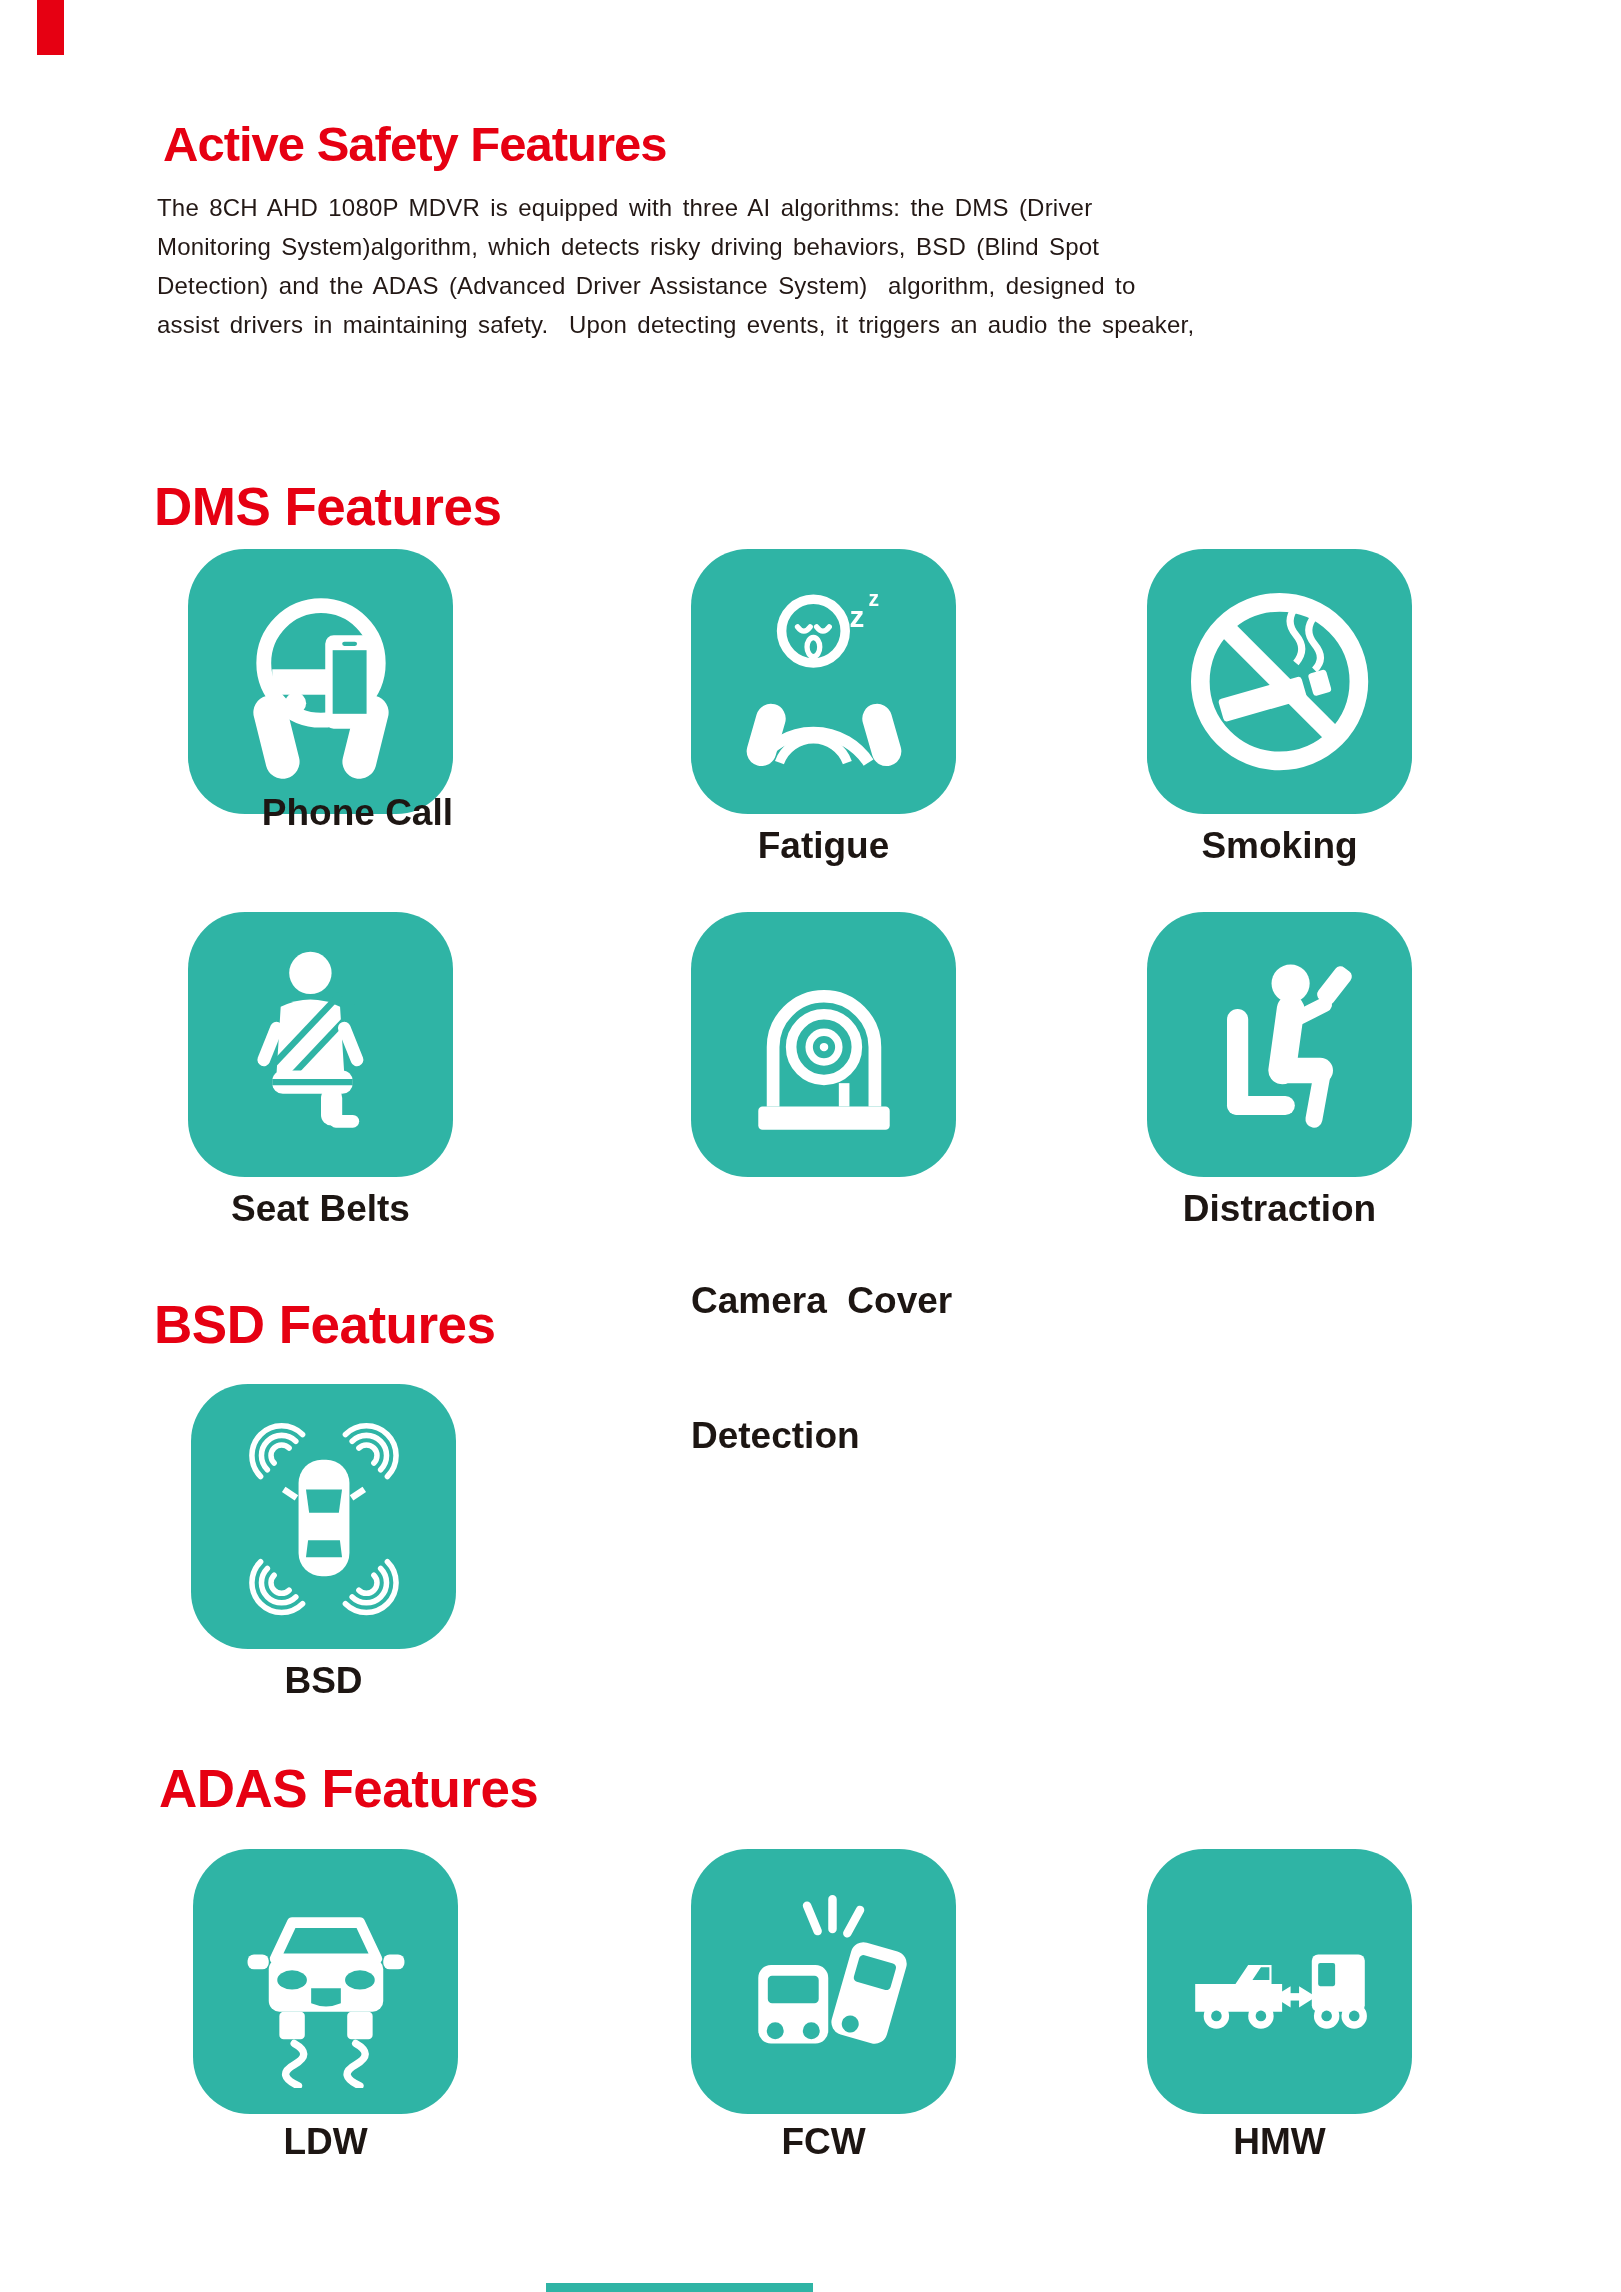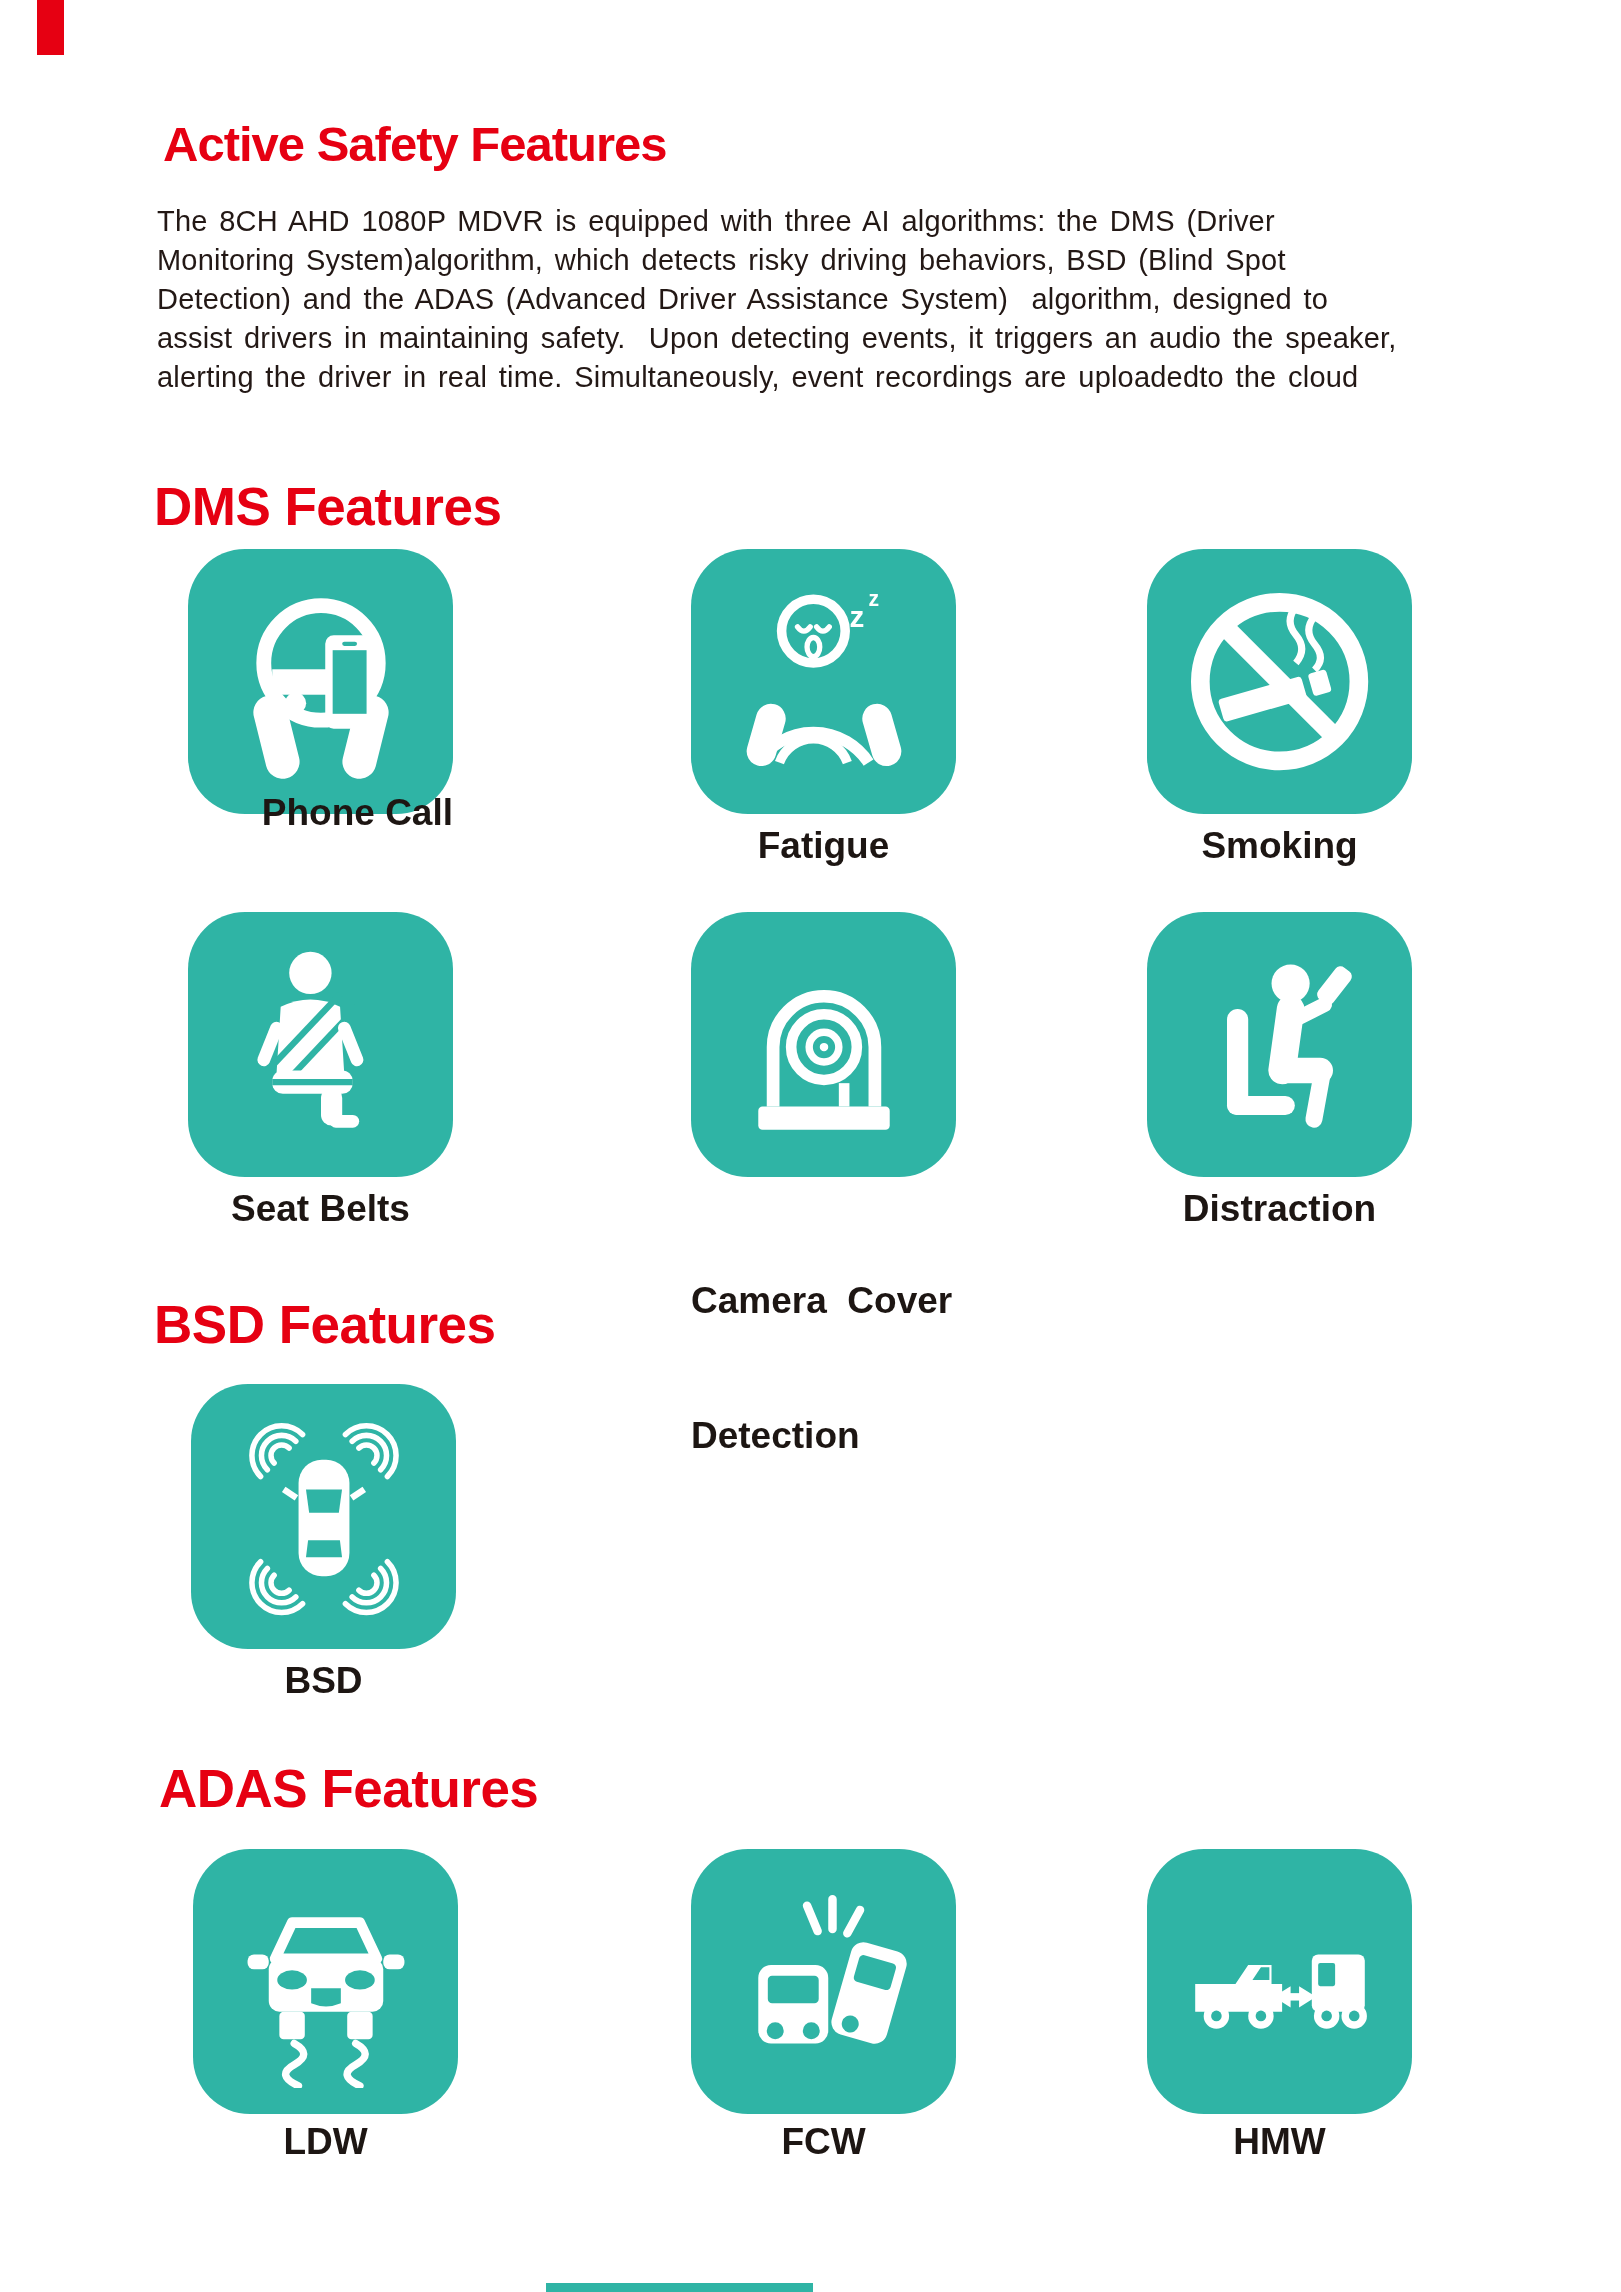--- a/index.html
+++ b/index.html
@@ -12,22 +12,22 @@
     position:relative;width:1472px;height:2293px;background:#fff;
     font-family:"Liberation Sans",sans-serif;overflow:hidden;
   }
   .corner-mark{position:absolute;left:37px;top:0;width:26.5px;height:55px;background:var(--red);}
   .bottom-bar{position:absolute;left:546px;top:2283px;width:267px;height:9.8px;background:var(--teal);}
   .title{
     position:absolute;left:163px;top:116px;font-size:49px;font-weight:bold;
     color:var(--red);letter-spacing:-1px;white-space:pre;
   }
   .intro{
-    position:absolute;left:157px;top:202px;width:1360px;
-    font-size:29px;line-height:39px;color:var(--ink);word-spacing:3.4px;letter-spacing:0.2px;
+    position:absolute;left:157px;top:188px;width:1360px;
+    font-size:24px;line-height:39px;color:var(--ink);word-spacing:3.4px;letter-spacing:0.2px;
   }
   .intro div{white-space:pre;}
   .h2{
     position:absolute;font-size:53px;font-weight:bold;color:var(--red);
     letter-spacing:-0.5px;white-space:pre;
   }
   .h2-dms{left:154px;top:476px;}
   .h2-bsd{left:154px;top:1294px;}
   .h2-adas{left:159px;top:1758px;}
   .tile{
@@ -56,21 +56,20 @@
 
   <div class="corner-mark"></div>
 
   <div class="title">Active Safety Features</div>
 
   <div class="intro">
     <div>The 8CH AHD 1080P MDVR is equipped with three AI algorithms: the DMS (Driver</div>
     <div>Monitoring System)algorithm, which detects risky driving behaviors, BSD (Blind Spot</div>
     <div>Detection) and the ADAS (Advanced Driver Assistance System)  algorithm, designed to</div>
     <div>assist drivers in maintaining safety.  Upon detecting events, it triggers an audio the speaker,</div>
-    <div>alerting the driver in real time. Simultaneously, event recordings are uploadedto the cloud</div>
   </div>
 
   <div class="h2 h2-dms">DMS Features</div>
 
   <div class="tile" style="left:188px;top:549px;">
     <svg viewBox="0 0 100 100">
       <circle class="ws" cx="50" cy="41" r="27" stroke-width="7"></circle>
       <rect class="w" x="27" y="44" width="46" height="12"></rect>
       <g transform="rotate(-14 29 76)">
           <rect class="w" x="21" y="56" width="16" height="40" rx="8"></rect>

